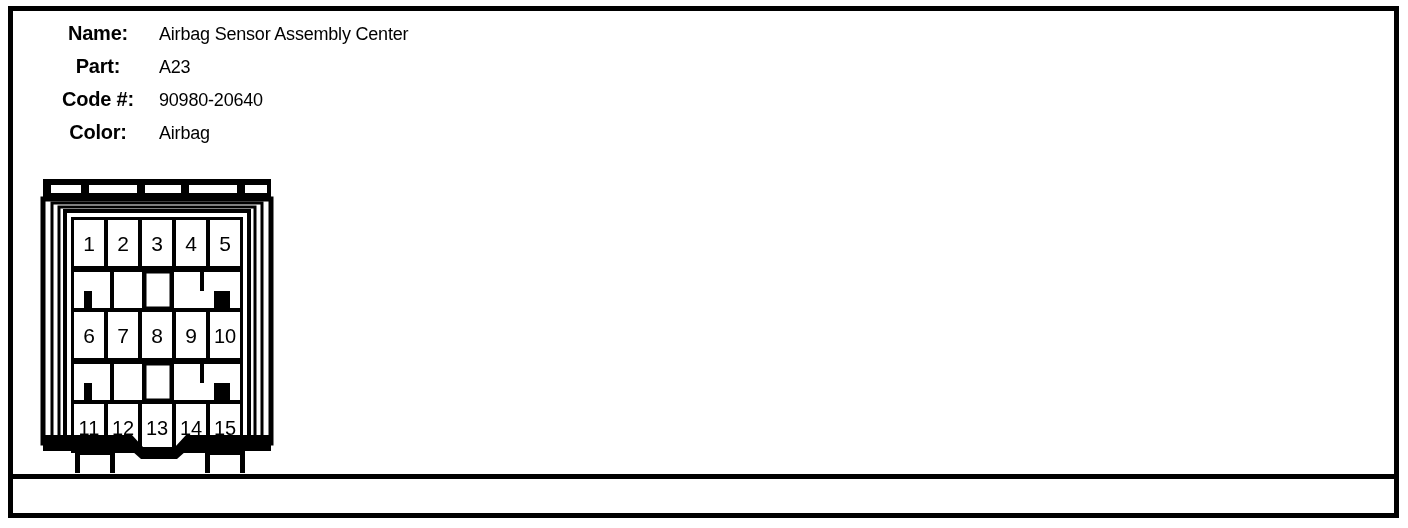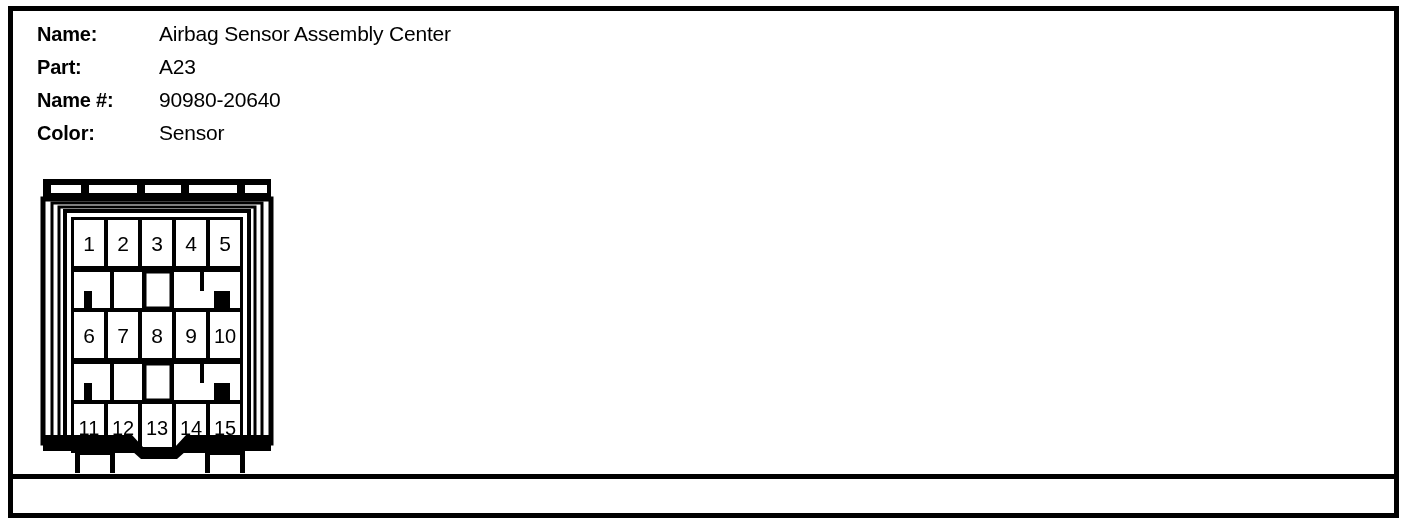--- a/index.html
+++ b/index.html
@@ -32,40 +32,41 @@
     position: absolute;
     left: 0px;
     top: 0px;
     width: 1386px;
     height: 212px;
     box-sizing: border-box;
     border-top: 5px solid #000;
     border-right: 5px solid #000;
     border-bottom: 5px solid #000;
     background: #fff;
+    text-align: center;
   }
   .info-rows {
     position: absolute;
     left: 24px;
     top: 11px;
   }
   .info-row {
     display: flex;
     align-items: baseline;
     height: 33px;
   }
   .info-label {
     width: 122px;
     font-size: 20px;
     font-weight: bold;
     letter-spacing: -0.2px;
     white-space: nowrap;
   }
   .info-value {
-    font-size: 21px;
+    font-size: 18px;
     font-weight: normal;
     letter-spacing: -0.2px;
     white-space: nowrap;
   }
 
   
   .diagram-panel {
     position: absolute;
     left: 0px;
     top: 168px;
@@ -112,27 +113,27 @@
         <span class="info-label">Name:</span>
         <span class="info-value">Airbag Sensor Assembly Center</span>
       </div>
 
       <div class="info-row">
         <span class="info-label">Part:</span>
         <span class="info-value">A23</span>
       </div>
 
       <div class="info-row">
-        <span class="info-label">Name #:</span>
+        <span class="info-label">Code #:</span>
         <span class="info-value">90980-20640</span>
       </div>
 
       <div class="info-row">
         <span class="info-label">Color:</span>
-        <span class="info-value">Sensor</span>
+        <span class="info-value">Airbag</span>
       </div>
 
     </div>
   </div>
 
   <div class="diagram-panel">
 
     <div class="connector-wrap">
       <svg width="250" height="300" viewBox="0 0 250 300">
 

